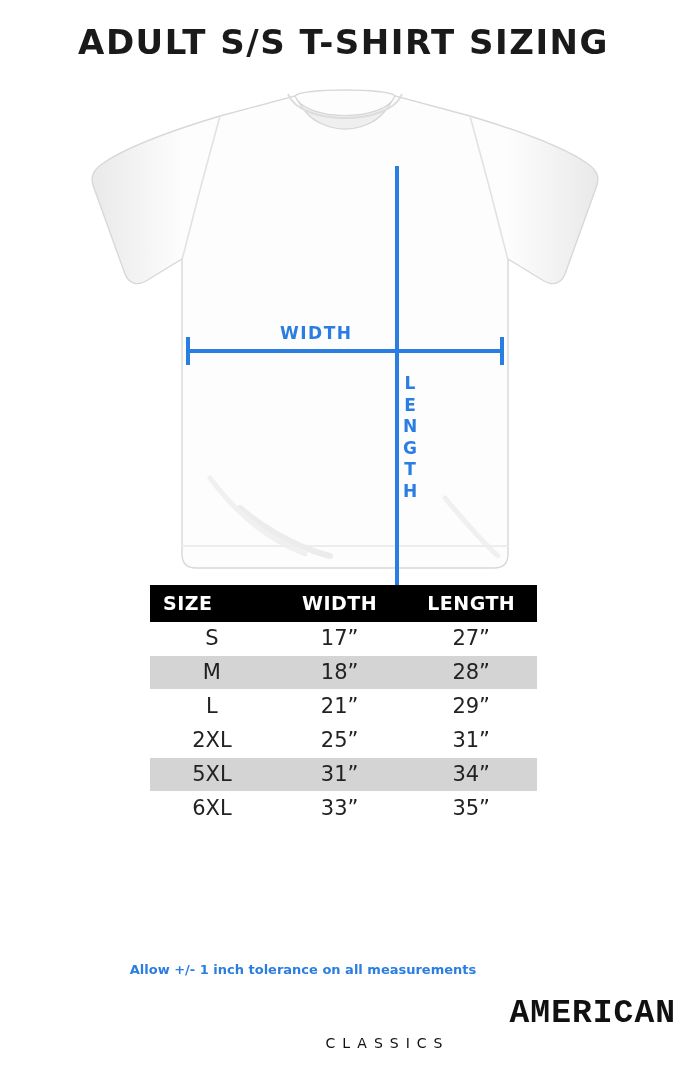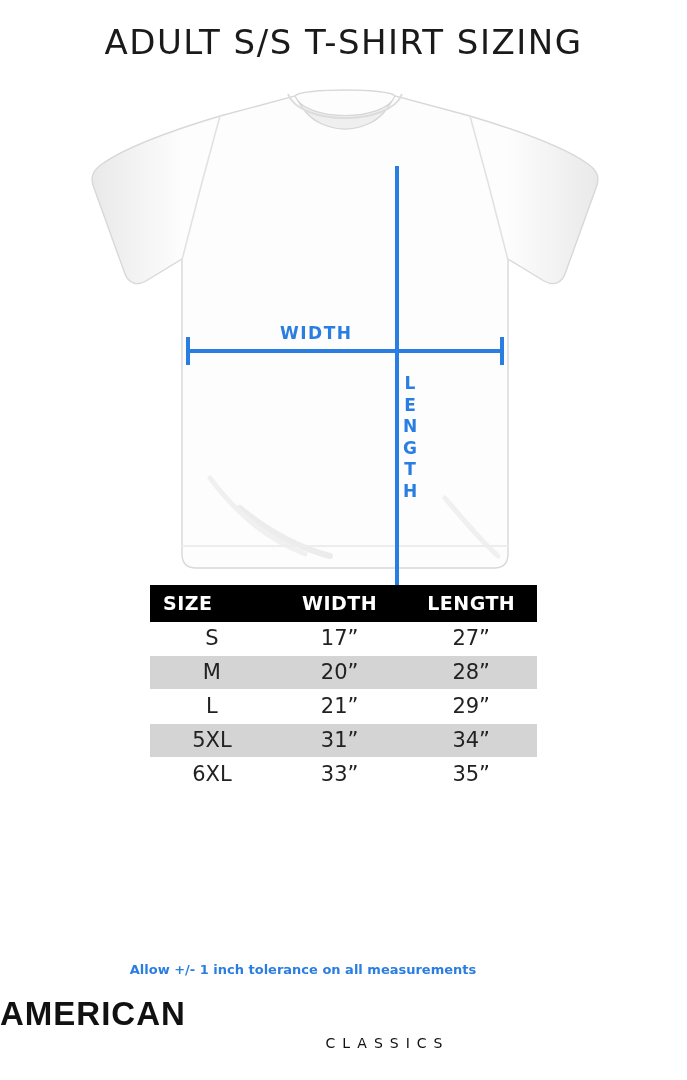--- a/index.html
+++ b/index.html
@@ -17,21 +17,21 @@
 
   
   .page-title {
     position: absolute;
     top: 22px;
     left: 0;
     width: 687px;
     text-align: center;
     font-size: 34px;
     letter-spacing: 1.5px;
-    font-weight: 400;
+    font-weight: 700;
     color: #1a1a1a;
     font-family: "DejaVu Sans", sans-serif;
   }
 
   
   .shirt-area {
     position: absolute;
     top: 78px;
     left: 0;
     width: 687px;
@@ -139,26 +139,26 @@
     font-size: 13px;
     font-weight: bold;
     color: #2a7de1;
     font-family: "DejaVu Sans", sans-serif;
   }
   .brand-name {
     position: absolute;
     top: 995px;
     left: 0;
     width: 676px;
-    text-align: left;
+    text-align: right;
     font-size: 33px;
     font-weight: bold;
     letter-spacing: 1px;
     color: #111111;
-    font-family: Liberation Sans, sans-serif;
+    font-family: Liberation Mono, monospace;
   }
   .brand-sub {
     position: absolute;
     top: 1035px;
     left: 0;
     width: 687px;
     text-align: center;
     font-size: 14px;
     letter-spacing: 7px;
     color: #111111;
@@ -241,27 +241,32 @@
     </tr>
   </thead>
   <tbody>
     <tr class="odd">
       <td>S</td>
       <td>17”</td>
       <td>27”</td>
     </tr>
     <tr class="even">
       <td>M</td>
-      <td>20”</td>
+      <td>18”</td>
       <td>28”</td>
     </tr>
     <tr class="odd">
       <td>L</td>
       <td>21”</td>
       <td>29”</td>
+    </tr>
+    <tr class="odd">
+      <td>2XL</td>
+      <td>25”</td>
+      <td>31”</td>
     </tr>
     <tr class="even">
       <td>5XL</td>
       <td>31”</td>
       <td>34”</td>
     </tr>
     <tr class="odd">
       <td>6XL</td>
       <td>33”</td>
       <td>35”</td>

